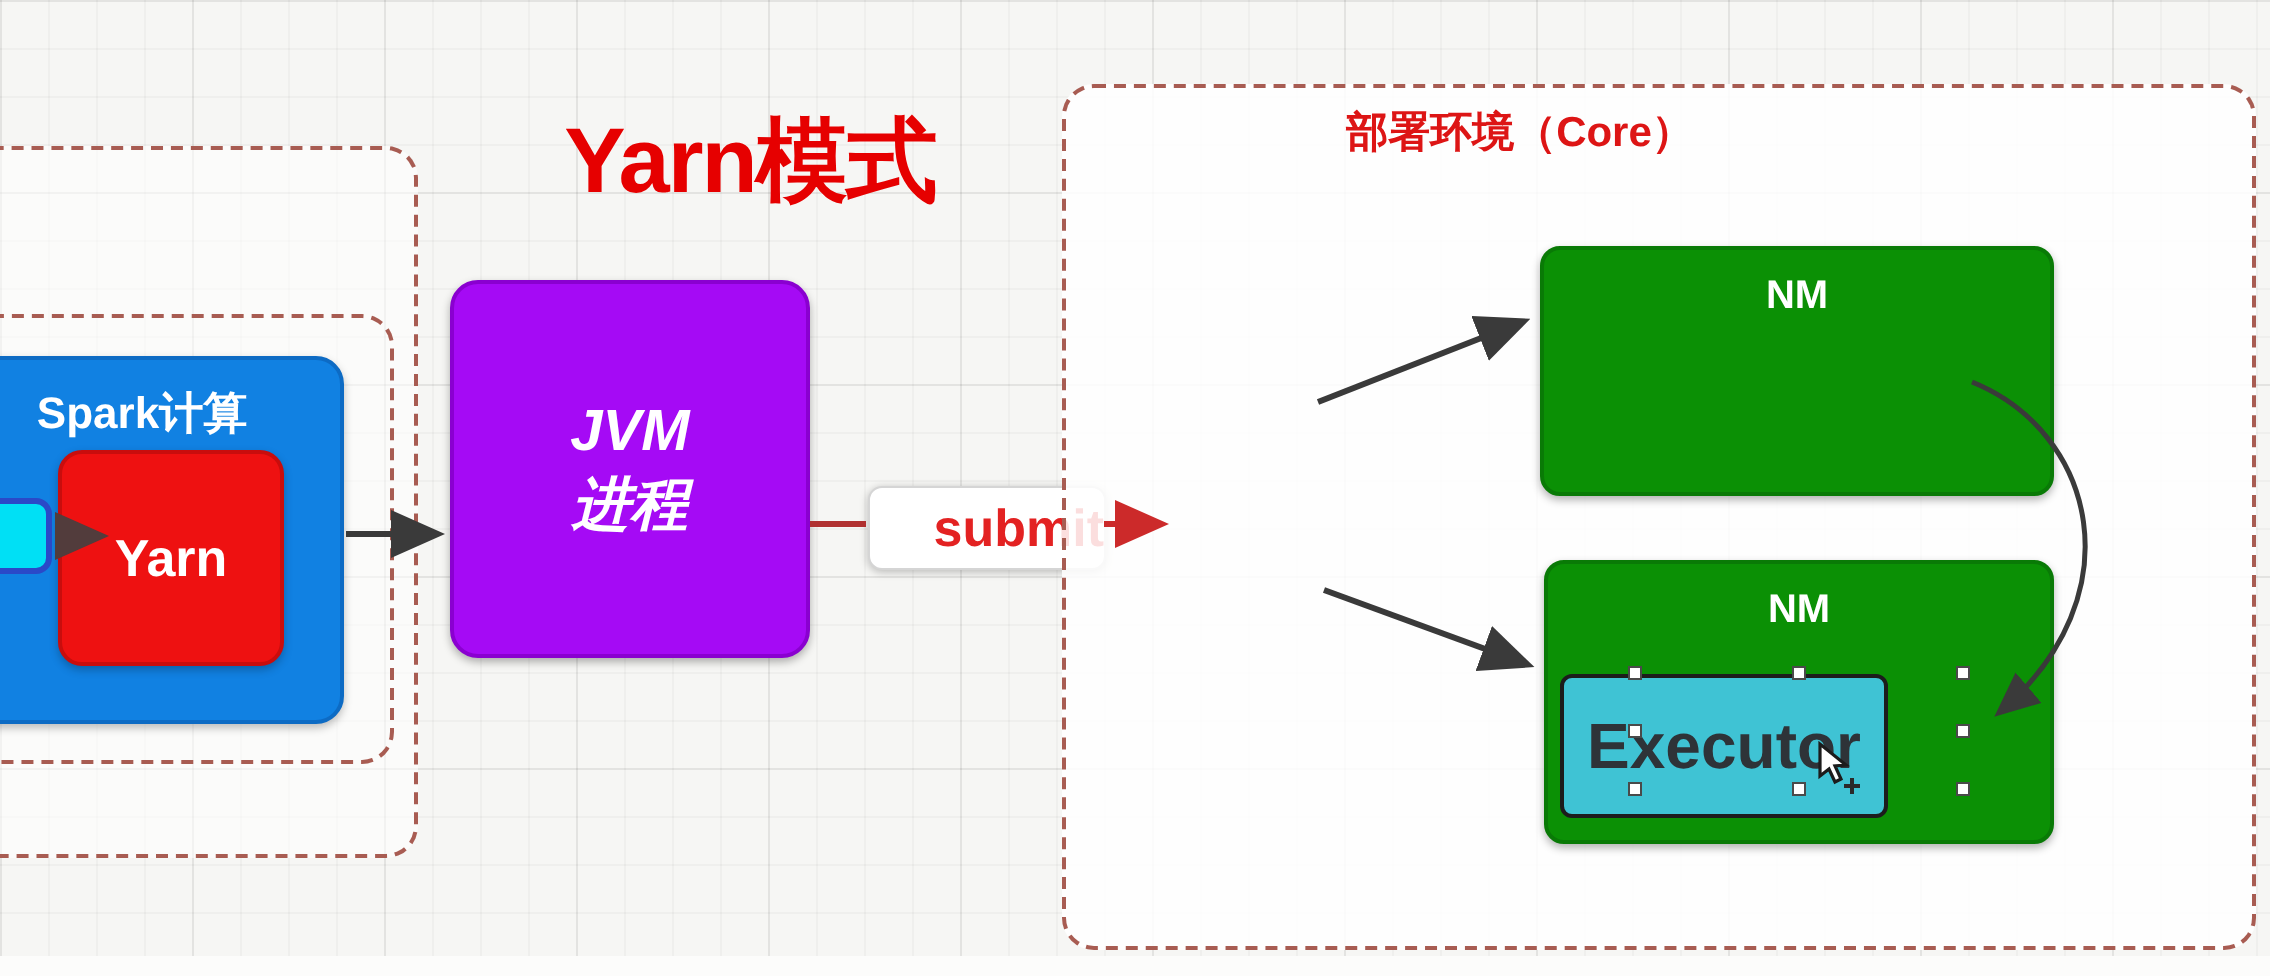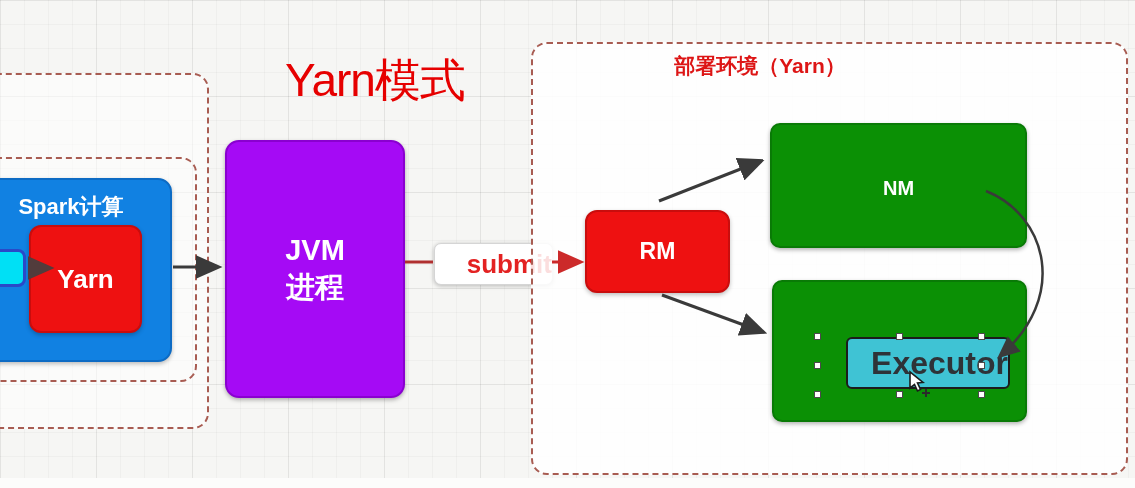--- a/index.html
+++ b/index.html
@@ -24,29 +24,29 @@
   }
   .blue-box{background:#1181e2;border:2px solid #0d6bc4;border-radius:14px;box-shadow:0 2px 4px rgba(0,0,0,.25);}
   .red-box{background:#ee1111;border:2px solid #c90d0d;border-radius:12px;box-shadow:0 2px 4px rgba(0,0,0,.25);}
   .purple-box{background:#a50af5;border:2px solid #8a00d0;border-radius:14px;box-shadow:0 2px 4px rgba(0,0,0,.3);}
   .green-box{background:#0b9005;border:2px solid #097a06;border-radius:10px;box-shadow:0 2px 4px rgba(0,0,0,.3);}
   .cyan-box{background:#00e1fa;border:2px solid #1c1c1c;border-radius:8px;color:#2e3338;}
   .teal-box{background:#3fc3d4;border:2px solid #1c1c1c;border-radius:6px;color:#2e3338;}
   .mini-box{background:#00e0f5;border:3px solid #2a49c8;border-radius:8px;}
   .page-title{
     position:absolute;left:240px;top:50px;width:270px;text-align:center;
-    font-size:46px;font-weight:400;color:#e60000;letter-spacing:-1px;
+    font-size:46px;font-weight:700;color:#e60000;letter-spacing:-1px;
   }
   .frame-label{
     position:absolute;left:600px;top:52px;width:320px;text-align:center;
     font-size:21px;font-weight:bold;color:#dd1515;
   }
   .nm-label{
     position:absolute;left:0;top:12px;width:100%;text-align:center;
-    font-size:20px;font-weight:bold;color:#ffffff;margin-top:40px;
+    font-size:20px;font-weight:bold;color:#ffffff;
   }
   .inner-title{
     position:absolute;left:0;top:12px;width:100%;text-align:center;
     font-size:22px;font-weight:bold;color:#ffffff;
   }
   .submit-pill{
     position:absolute;left:434px;top:243px;width:117px;height:40px;
     background:#ffffff;border:1px solid #d5d5d5;border-radius:7px;
     box-shadow:0 1px 4px rgba(0,0,0,.25);
     display:flex;align-items:center;justify-content:flex-end;
@@ -73,47 +73,44 @@
   </div>
 
   <div class="shape red-box" style="left:29px;top:225px;width:113px;height:108px;font-size:26px;">
     <span>Yarn</span>
   </div>
 
   <div class="shape mini-box" style="left:-12px;top:249px;width:38px;height:38px;"></div>
 
   <div class="page-title">Yarn模式</div>
 
-  <div class="shape purple-box" style="left:225px;top:140px;width:180px;height:258px;font-size:29px;line-height:37px;">
+  <div class="shape purple-box" style="left:225px;top:140px;width:180px;height:189px;font-size:29px;line-height:37px;font-style:italic;">
     <div>
       <div>JVM</div>
       <div>进程</div>
     </div>
   </div>
 
   <div class="submit-pill">
     <span>submit</span>
   </div>
 
   <div class="dashed-frame" style="left:531px;top:42px;width:593px;height:429px;background:rgba(255,255,255,0.85);"></div>
 
-  <div class="frame-label">部署环境（Yarn）</div>
+  <div class="frame-label">部署环境（Core）</div>
 
-  <div class="shape red-box" style="left:585px;top:210px;width:145px;height:83px;font-size:23px;">
-    <span>RM</span>
-  </div>
 
   <div class="shape green-box" style="left:770px;top:123px;width:257px;height:125px;">
     <span class="nm-label">NM</span>
   </div>
 
   <div class="shape green-box" style="left:772px;top:280px;width:255px;height:142px;">
     <span class="nm-label">NM</span>
   </div>
-  <div class="shape teal-box" style="left:846px;top:337px;width:164px;height:52px;font-size:32px;justify-content:flex-end;">
+  <div class="shape teal-box" style="left:780px;top:337px;width:164px;height:72px;font-size:32px;">
     <span>Executor</span>
   </div>
 
   <div class="handle" style="left:814px;top:333px;"></div>
   <div class="handle" style="left:896px;top:333px;"></div>
   <div class="handle" style="left:978px;top:333px;"></div>
   <div class="handle" style="left:814px;top:362px;"></div>
   <div class="handle" style="left:978px;top:362px;"></div>
   <div class="handle" style="left:814px;top:391px;"></div>
   <div class="handle" style="left:896px;top:391px;"></div>

